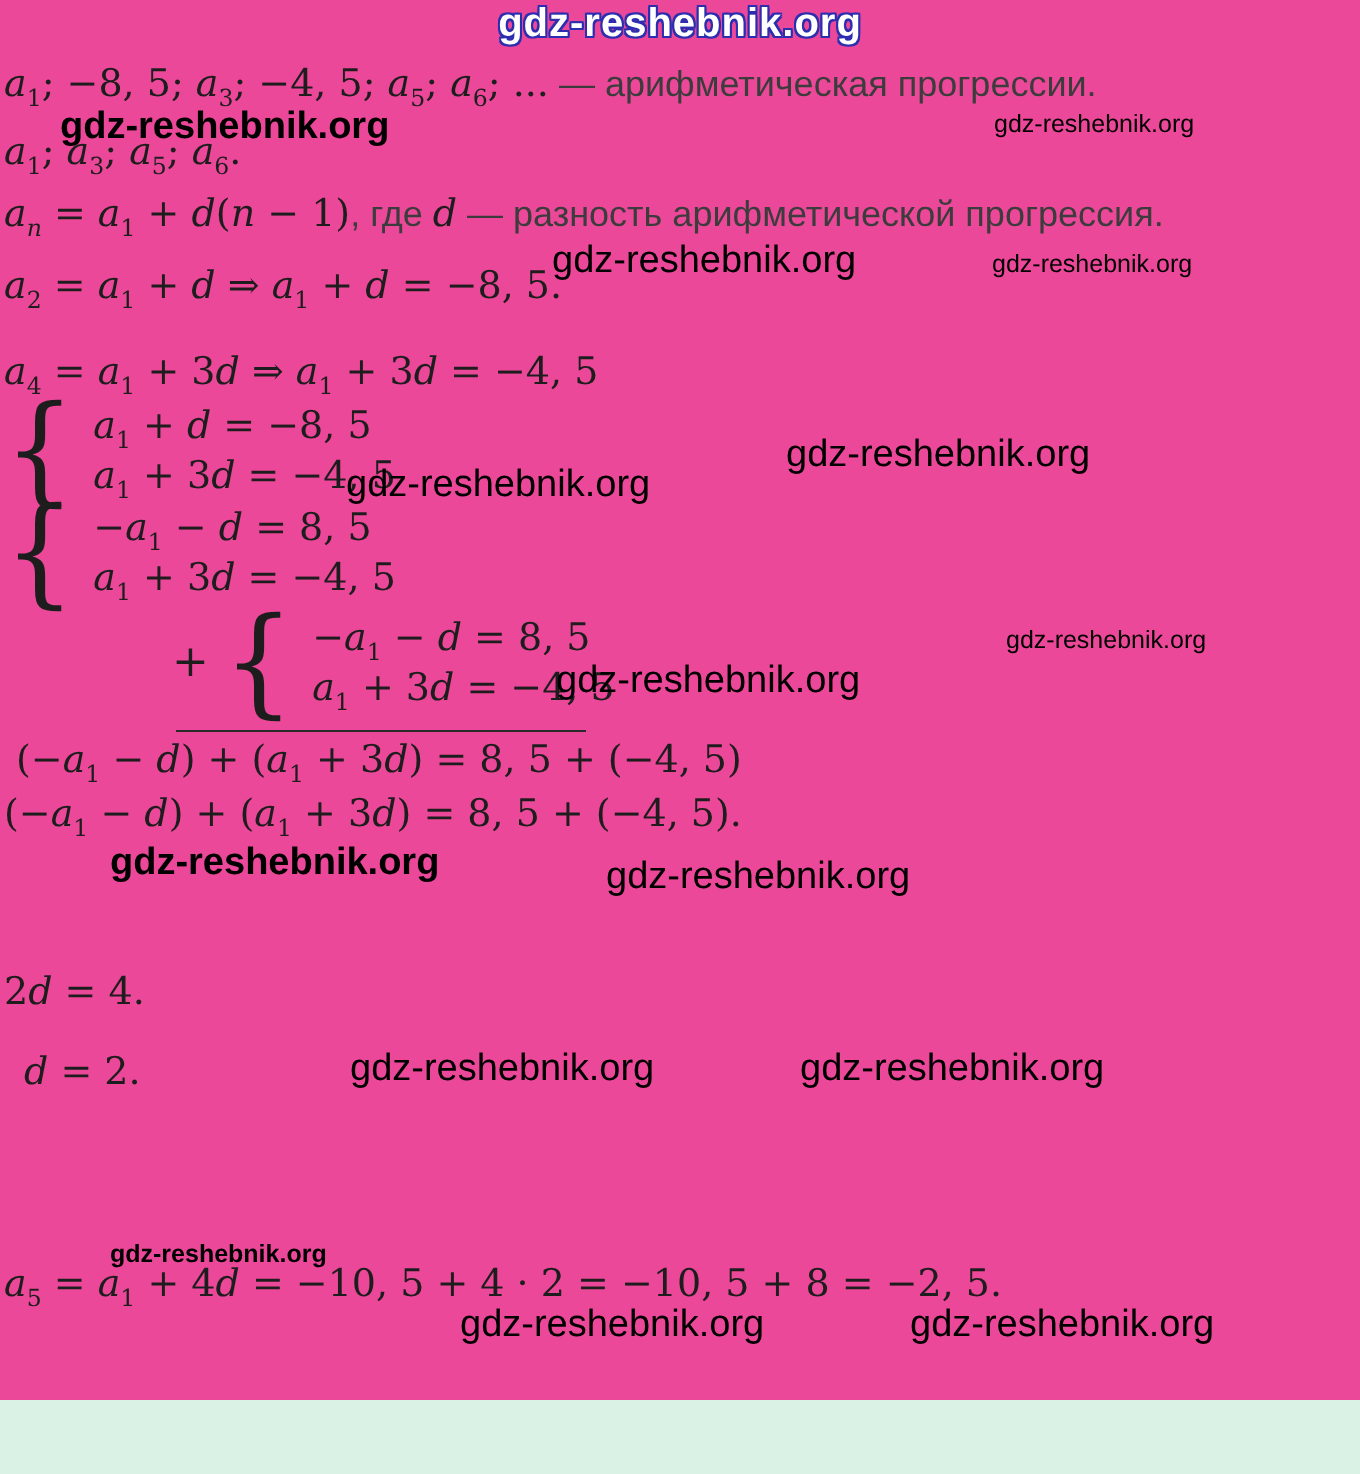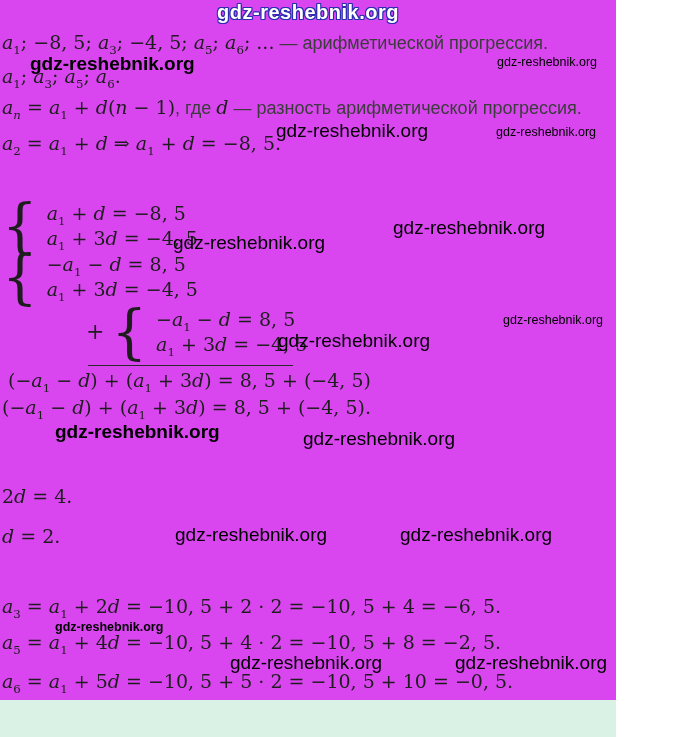--- a/index.html
+++ b/index.html
@@ -1,16 +1,16 @@
 <!DOCTYPE html>
 <html><head>
 <meta charset="utf-8">
 <style>
   html,body{margin:0;padding:0;background:#ffffff;}
-  .page{position:relative;width:616px;height:737px;background:#d946ef;overflow:hidden;
+  .page{position:relative;width:680px;height:737px;background:#ec4899;overflow:hidden;
         font-family:"DejaVu Serif","Liberation Serif",serif;}
   
   .math{position:absolute;font-family:"DejaVu Serif","Liberation Serif",serif;
         font-size:19px;color:#1d1d1d;white-space:nowrap;line-height:24px;}
   .math i{font-style:italic;}
   .math sub{font-size:62%;line-height:0;}
   .txt{font-family:"Liberation Sans","DejaVu Sans",sans-serif;color:#3c3c3c;font-size:18px;}
   
   .cancel{position:relative;display:inline-block;}
   .cancel::after{content:"";position:absolute;left:-4px;right:-4px;top:52%;
@@ -41,34 +41,35 @@
   .answer-band{position:absolute;left:0;top:700px;width:680px;height:37px;background:#daf1e6;}
   .answer-math{font-size:20px;top:705px;left:3px;}
 </style>
 </head>
 <body>
 
 <div class="page">
 
   <div class="wm-top">gdz-reshebnik.org</div>
 
-  <div class="math" style="top:30px;left:2px"><i>a</i><sub>1</sub>; −8, 5; <i>a</i><sub>3</sub>; −4, 5; <i>a</i><sub>5</sub>; <i>a</i><sub>6</sub>; ...<span class="txt"> — арифметической прогрессия.</span></div>
+  <div class="math" style="top:30px;left:2px"><i>a</i><sub>1</sub>; −8, 5; <i>a</i><sub>3</sub>; −4, 5; <i>a</i><sub>5</sub>; <i>a</i><sub>6</sub>; ...<span class="txt"> — арифметическая прогрессии.</span></div>
 
   <div class="wm large bold" style="top:54px;left:30px">gdz-reshebnik.org</div>
   <div class="wm small" style="top:56px;left:497px">gdz-reshebnik.org</div>
 
   <div class="math" style="top:64px;left:2px"><i>a</i><sub>1</sub>; <i>a</i><sub>3</sub>; <i>a</i><sub>5</sub>; <i>a</i><sub>6</sub>.</div>
 
   <div class="math" style="top:95px;left:2px"><i>a</i><sub><i>n</i></sub> = <i>a</i><sub>1</sub> + <i>d</i>(<i>n</i> − 1)<span class="txt">, где </span><i>d</i><span class="txt"> — разность арифметической прогрессия.</span></div>
 
   <div class="wm large" style="top:121px;left:276px">gdz-reshebnik.org</div>
   <div class="wm small" style="top:126px;left:496px">gdz-reshebnik.org</div>
 
   <div class="math" style="top:131px;left:2px"><i>a</i><sub>2</sub> = <i>a</i><sub>1</sub> + <i>d</i> ⇒ <i>a</i><sub>1</sub> + <i>d</i> = −8, 5.</div>
 
+  <div class="math" style="top:174px;left:2px"><i>a</i><sub>4</sub> = <i>a</i><sub>1</sub> + 3<i>d</i> ⇒ <i>a</i><sub>1</sub> + 3<i>d</i> = −4, 5</div>
 
   <div class="system" style="top:200px;left:2px">
     <span class="brace"></span>
     <div class="sys-rows">
       <div class="row"><i>a</i><sub>1</sub> + <i>d</i> = −8, 5</div>
       <div class="row"><i>a</i><sub>1</sub> + 3<i>d</i> = −4, 5</div>
     </div>
   </div>
   <div class="wm large" style="top:233px;left:173px">gdz-reshebnik.org</div>
   <div class="wm large" style="top:218px;left:393px">gdz-reshebnik.org</div>
@@ -96,29 +97,27 @@
 
   <div class="math" style="top:368px;left:8px">(−<i>a</i><sub>1</sub> − <i>d</i>) + (<i>a</i><sub>1</sub> + 3<i>d</i>) = 8, 5 + (−4, 5)</div>
   <div class="math" style="top:395px;left:2px">(−<i>a</i><sub>1</sub> − <i>d</i>) + (<i>a</i><sub>1</sub> + 3<i>d</i>) = 8, 5 + (−4, 5).</div>
 
   <div class="wm large bold" style="top:422px;left:55px">gdz-reshebnik.org</div>
   <div class="wm large" style="top:429px;left:303px">gdz-reshebnik.org</div>
 
 
   <div class="math" style="top:484px;left:2px">2<i>d</i> = 4.</div>
 
-  <div class="math" style="top:524px;left:2px"><i>d</i> = 2.</div>
+  <div class="math" style="top:524px;left:12px"><i>d</i> = 2.</div>
   <div class="wm large" style="top:525px;left:175px">gdz-reshebnik.org</div>
   <div class="wm large" style="top:525px;left:400px">gdz-reshebnik.org</div>
 
 
-  <div class="math" style="top:594px;left:2px"><i>a</i><sub>3</sub> = <i>a</i><sub>1</sub> + 2<i>d</i> = −10, 5 + 2 · 2 = −10, 5 + 4 = −6, 5.</div>
   <div class="wm small bold" style="top:621px;left:55px">gdz-reshebnik.org</div>
 
   <div class="math" style="top:630px;left:2px"><i>a</i><sub>5</sub> = <i>a</i><sub>1</sub> + 4<i>d</i> = −10, 5 + 4 · 2 = −10, 5 + 8 = −2, 5.</div>
   <div class="wm large" style="top:653px;left:230px">gdz-reshebnik.org</div>
   <div class="wm large" style="top:653px;left:455px">gdz-reshebnik.org</div>
 
-  <div class="math" style="top:669px;left:2px"><i>a</i><sub>6</sub> = <i>a</i><sub>1</sub> + 5<i>d</i> = −10, 5 + 5 · 2 = −10, 5 + 10 = −0, 5.</div>
 
   <div class="answer-band"></div>
 
 </div>
 
 </body></html>

